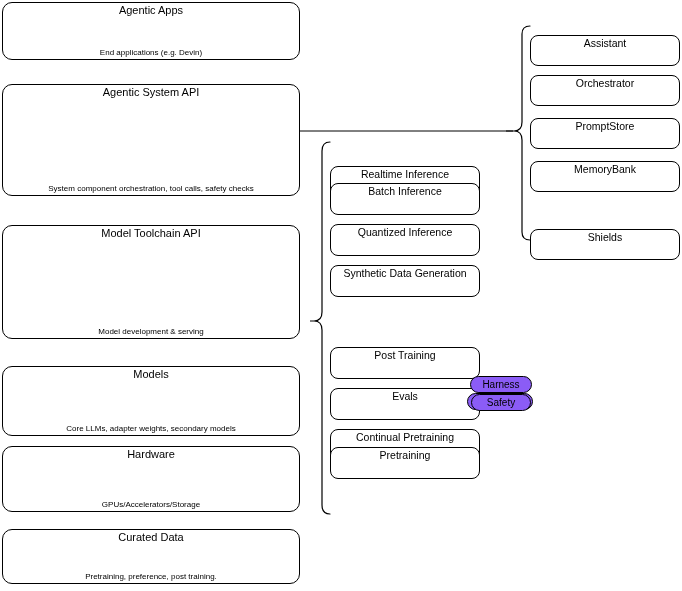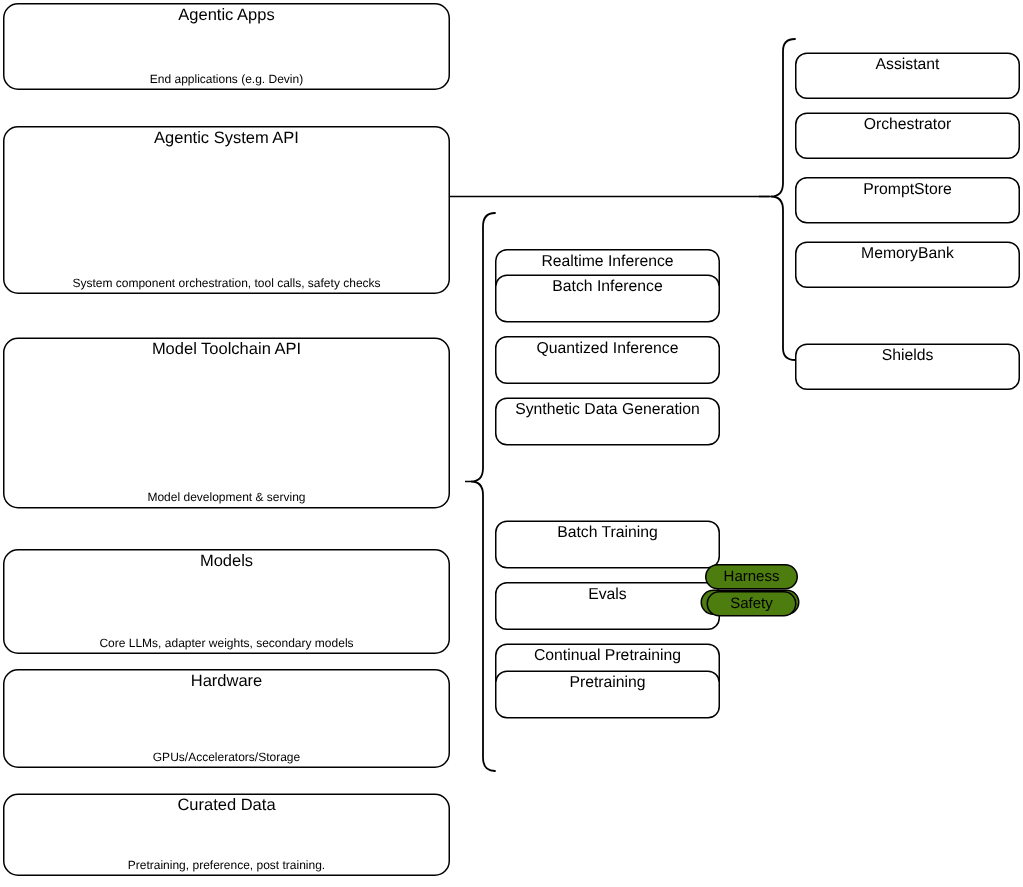--- a/index.html
+++ b/index.html
@@ -57,21 +57,21 @@
     height: 31px;
     border-radius: 8px;
   }
   .right-node .title { font-size: 10.5px; }
   
   .badge {
     position: absolute;
     box-sizing: border-box;
     border: 1px solid #000000;
     border-radius: 11px;
-    background: #4d7c0f;
+    background: #8b5cf6;
     height: 17px;
     display: flex;
     align-items: center;
     justify-content: center;
     font-size: 10px;
     color: #000000;
     z-index: 5;
     white-space: nowrap;
   }
   
@@ -139,21 +139,21 @@
   <div class="node mid-node" style="top:224px;">
     <div class="title">Quantized Inference</div>
   </div>
   <div class="node mid-node" style="top:183px;">
     <div class="title">Batch Inference</div>
   </div>
   <div class="node mid-node" style="top:265px;">
     <div class="title">Synthetic Data Generation</div>
   </div>
   <div class="node mid-node" style="top:347px;">
-    <div class="title">Batch Training</div>
+    <div class="title">Post Training</div>
   </div>
   <div class="node mid-node" style="top:388px;">
     <div class="title">Evals</div>
   </div>
   <div class="node mid-node" style="top:429px;">
     <div class="title">Continual Pretraining</div>
   </div>
   <div class="node mid-node" style="top:447px;">
     <div class="title">Pretraining</div>
   </div>

